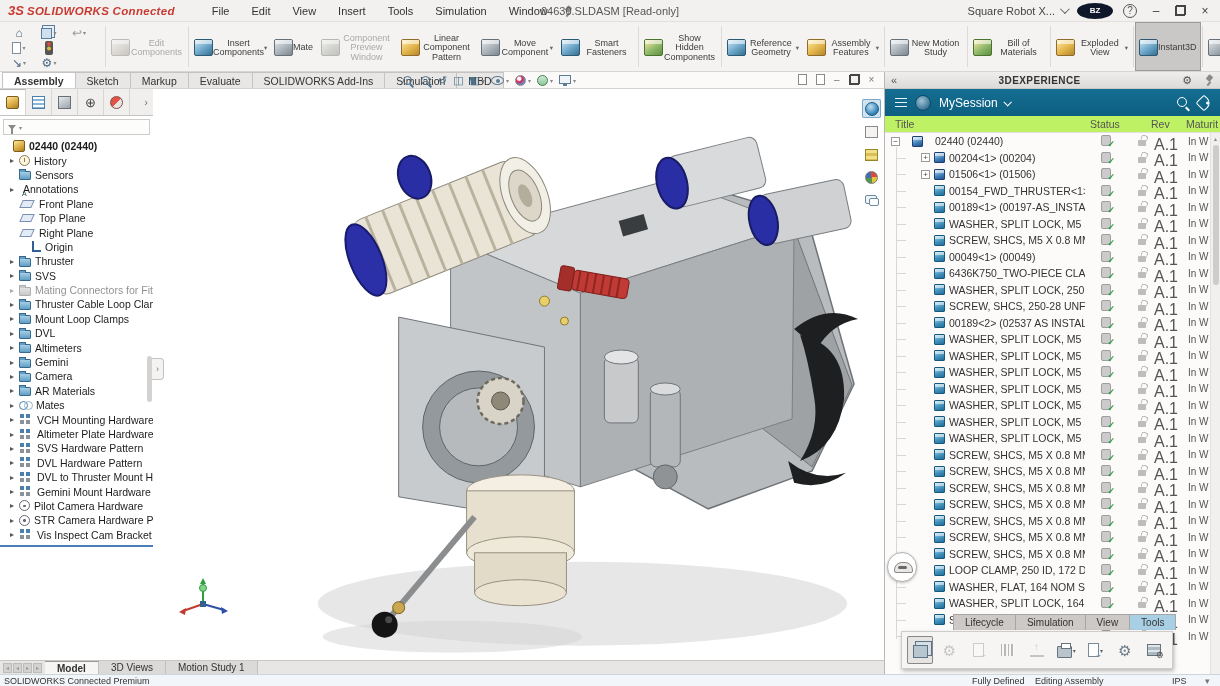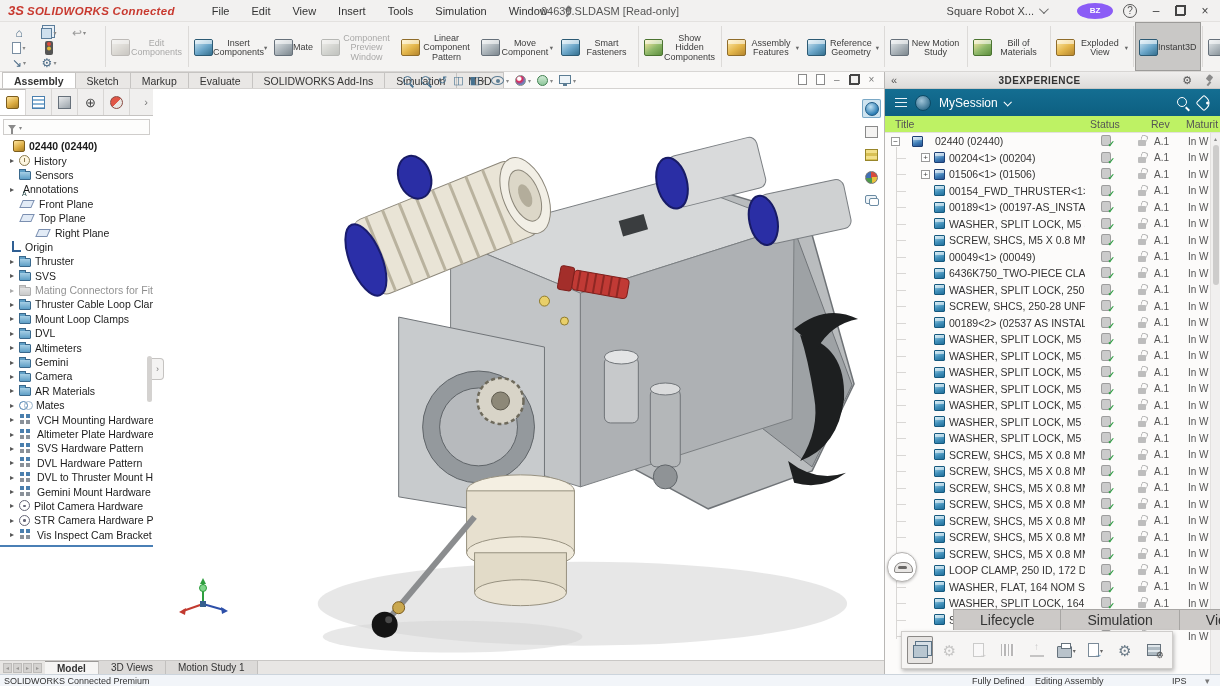--- a/index.html
+++ b/index.html
@@ -15,21 +15,21 @@
   .logo-text { color:#c8392f; font-weight:bold; font-style:italic; font-size:11.5px; letter-spacing:.3px; }
   .menus { display:flex; gap:4px; margin-left:28px; }
   .menu-item { font-size:11px; color:#333; padding:2px 9px; cursor:default; }
   .pin-glyph { width:10px; height:10px; position:relative; margin-left:6px; }
   .pin-glyph::before { content:""; position:absolute; left:3px; top:0; width:5px; height:6px; background:#8a8a8a; border-radius:1px; transform:rotate(40deg); }
   .pin-glyph::after { content:""; position:absolute; left:4px; top:6px; width:1.5px; height:5px; background:#8a8a8a; transform:rotate(40deg); }
   .doc-title { position:absolute; left:50%; transform:translateX(-50%); font-size:11px; color:#555; }
   .tb-right { position:absolute; right:6px; display:flex; align-items:center; gap:10px; }
   .tb-search { font-size:11px; color:#444; display:flex; align-items:center; gap:5px; }
   .chevdn { width:7px; height:7px; border-right:1.5px solid #666; border-bottom:1.5px solid #666; transform:rotate(45deg) translateY(-2px); }
-  .avatar { width:36px; height:16px; border-radius:50%; background:#8b5cf6; color:#fff; font-size:8px; font-weight:bold; display:flex; align-items:center; justify-content:center;margin-left:21px; }
+  .avatar { width:36px; height:16px; border-radius:50%; background:#0f172a; color:#fff; font-size:8px; font-weight:bold; display:flex; align-items:center; justify-content:center; }
   .help-circ { width:14px; height:14px; border:1.3px solid #555; border-radius:50%; color:#555; font-size:10px; display:flex; align-items:center; justify-content:center; }
   .win-btn { font-size:12px; color:#444; width:18px; text-align:center; }
   .restore-glyph { position:relative; width:11px; height:11px; }
   .restore-glyph::before { content:""; position:absolute; left:0; bottom:0; width:8px; height:8px; border:1.2px solid #444; background:#f2f1f0; }
   .restore-glyph::after { content:""; position:absolute; right:0; top:0; width:8px; height:8px; border:1.2px solid #444; }
 
   
   .ribbon { position:absolute; top:22px; left:0; right:0; height:50px; background:#f4f3f2;
     border-bottom:1px solid #d8d6d4; display:flex; align-items:stretch; overflow:hidden; z-index:29; }
   .qa { width:104px; padding:3px 4px; display:grid; grid-template-columns:30px 30px 30px; grid-auto-rows:15px; align-items:center; justify-items:center; flex:none; }
@@ -172,27 +172,27 @@
     background:linear-gradient(160deg,#aed9ea,#4593bd 55%,#1f6e99); }
   .cube::after { content:""; position:absolute; left:0; top:0; right:0; height:3px; background:rgba(255,255,255,.5); }
   .cube.asm { background:linear-gradient(160deg,#c3def0,#3f7fb8 60%,#27508e); border-color:#1c3f74; }
   .r-title { position:absolute; left:64px; right:125px; top:2px; font-size:10.5px; color:#333; white-space:nowrap; overflow:hidden; }
   .ic-sync { position:absolute; left:216px; top:2px; width:12px; height:12px; }
   .ic-sync::before { content:""; position:absolute; left:0; top:0; width:8px; height:9px; background:#cbcbcb; border:1px solid #9e9e9e; border-radius:2px/3px; }
   .ic-sync::after { content:"\2713"; position:absolute; right:-2px; bottom:-2px; font-size:9px; font-weight:bold; color:#2ea043; }
   .ic-lock { position:absolute; left:253px; top:2px; width:10px; height:12px; }
   .ic-lock::before { content:""; position:absolute; left:3px; top:0; width:5px; height:5px; border:1.5px solid #b5b5b5; border-bottom:none; border-radius:3px 3px 0 0; transform:rotate(16deg); }
   .ic-lock::after { content:""; position:absolute; left:0; bottom:1px; width:8px; height:6px; background:#bdbdbd; border-radius:1px; }
-  .r-rev { position:absolute; left:269px; top:2.5px; font-size:10px; color:#555; }
+  .r-rev { position:absolute; left:269px; top:2.5px; font-size:16px; color:#555; }
   .r-mat { position:absolute; left:303px; top:2.5px; font-size:10px; color:#555; white-space:nowrap; }
   .rp-scroll { position:absolute; top:61px; right:0; width:10px; bottom:0; background:#f1f0ef; border-left:1px solid #e3e1df; }
   .rp-scroll .arr { display:block; text-align:center; font-size:6px; color:#888; padding-top:2px; }
   .rp-scroll .thumb { position:absolute; left:1.5px; top:12px; width:6px; height:140px; background:#cdcccb; border-radius:3px; }
   .rp-ftabs { position:absolute; bottom:44px; left:68px; display:flex; z-index:5; }
-  .ftab { font-size:14px; color:#333; padding:2px 26px; background:#ccc9c7; border:1px solid #a8a6a4; border-bottom:none; margin-right:-1px; }
+  .ftab { font-size:10px; color:#333; padding:2px 11px; background:#ccc9c7; border:1px solid #a8a6a4; border-bottom:none; margin-right:-1px; }
   .ftab.active { background:#a9cfe4; }
   .rp-toolbar { position:absolute; bottom:5px; left:16px; width:272px; height:38px; background:#f6f5f4;
     border:1px solid #cfcdcb; box-shadow:1px 2px 4px rgba(0,0,0,.28); display:flex; align-items:center; gap:3px; padding:0 5px; z-index:6; }
   .ti { width:27px; height:28px; display:flex; align-items:center; justify-content:center; gap:1px; border-radius:2px; }
   .ti.active { box-shadow:inset 0 0 0 1px #8a8886; background:#e6e4e2; }
   .ti.disabled { opacity:.38; filter:grayscale(1); }
   .ti .dd { font-size:6px; color:#666; }
   .g-layers { width:15px; height:13px; background:#b8c6d0; border:1px solid #5b7386; box-shadow:3px -3px 0 #d6dfe6, 3px -3px 0 1px #5b7386; margin-top:3px; }
   .g-gear { font-size:15px; color:#6b7b88; line-height:15px; }
   .g-doc { width:11px; height:14px; background:#fff; border:1px solid #7a8a98; position:relative; }
@@ -319,27 +319,27 @@
         <div class="rdivider"></div>
         <div class="rgroup">
           <div class="rbtn">
             <span class="ric c3"></span>
             <span class="rlabel">Show Hidden Components</span>
           </div>
         </div>
         <div class="rdivider"></div>
         <div class="rgroup">
           <div class="rbtn">
+            <span class="ric c1"></span>
+            <span class="rlabel">Reference Geometry</span>
+            <span class="rdd">▾</span>
+          </div>
+          <div class="rbtn">
             <span class="ric c0"></span>
             <span class="rlabel">Assembly Features</span>
-            <span class="rdd">▾</span>
-          </div>
-          <div class="rbtn">
-            <span class="ric c1"></span>
-            <span class="rlabel">Reference Geometry</span>
             <span class="rdd">▾</span>
           </div>
         </div>
         <div class="rdivider"></div>
         <div class="rgroup">
           <div class="rbtn">
             <span class="ric c2"></span>
             <span class="rlabel">New Motion Study</span>
           </div>
         </div>
@@ -475,26 +475,26 @@
         <div class="trow" style="padding-left: 10px;">
           <span class="tarrow"></span>
           <span class="tic ic-plane"></span>
           <span class="tlabel">Front Plane</span>
         </div>
         <div class="trow" style="padding-left: 10px;">
           <span class="tarrow"></span>
           <span class="tic ic-plane"></span>
           <span class="tlabel">Top Plane</span>
         </div>
-        <div class="trow" style="padding-left: 26px;">
+        <div class="trow" style="padding-left: 10px;">
           <span class="tarrow"></span>
           <span class="tic ic-plane"></span>
           <span class="tlabel">Right Plane</span>
         </div>
-        <div class="trow" style="padding-left: 0;">
+        <div class="trow" style="padding-left: 20px;">
           <span class="tarrow"></span>
           <span class="tic ic-origin"></span>
           <span class="tlabel">Origin</span>
         </div>
         <div class="trow" style="padding-left: 10px;">
           <span class="tarrow">▸</span>
           <span class="tic ic-folder"></span>
           <span class="tlabel">Thruster</span>
         </div>
         <div class="trow" style="padding-left: 10px;">

